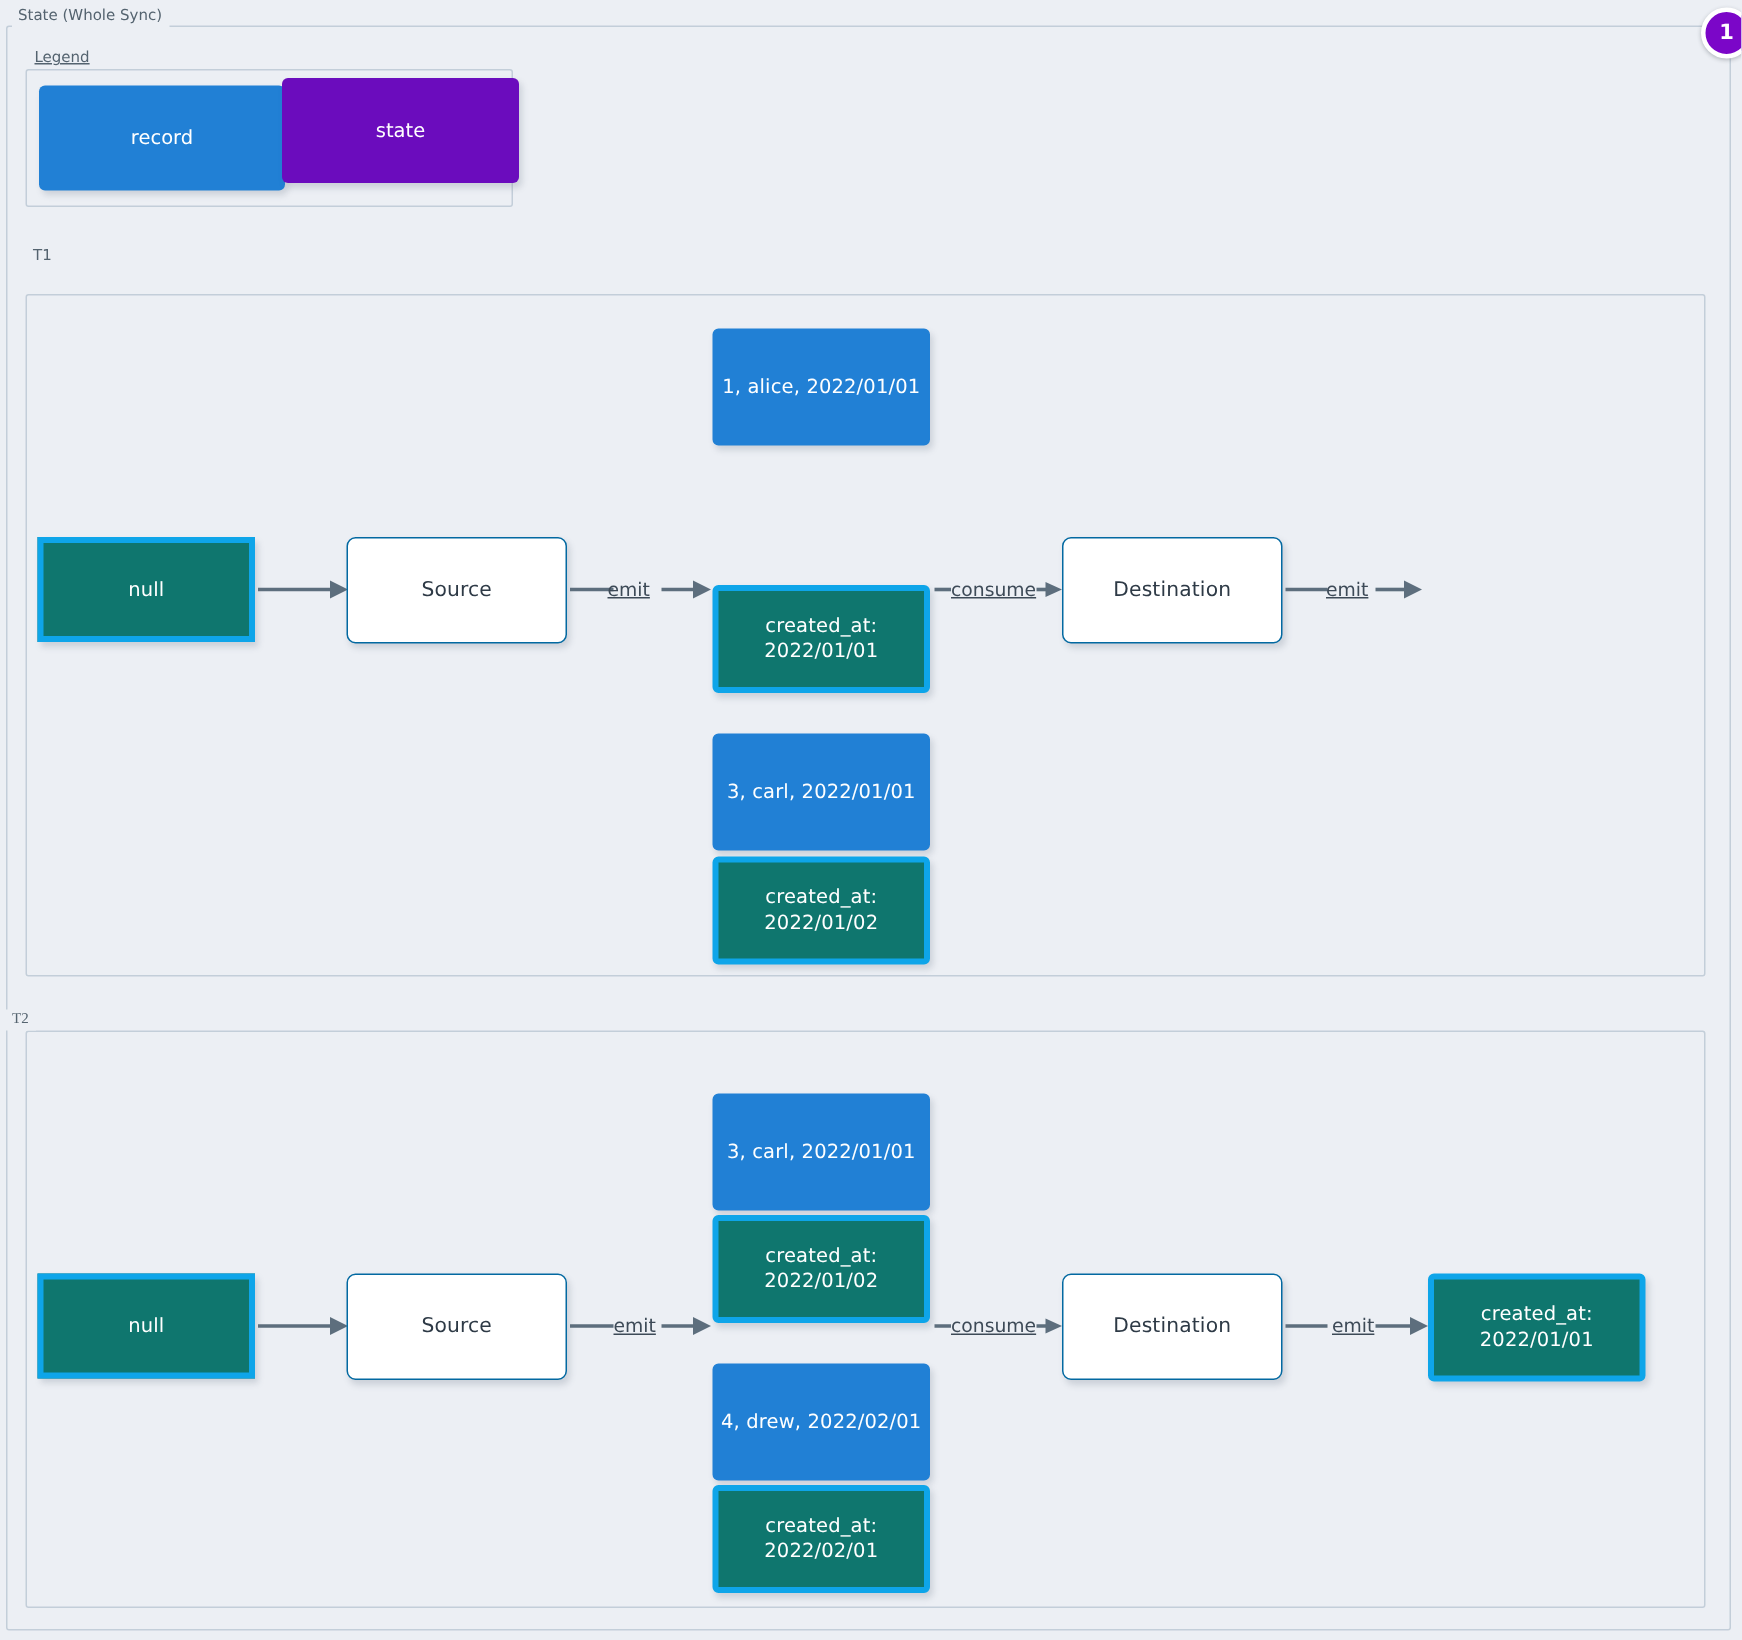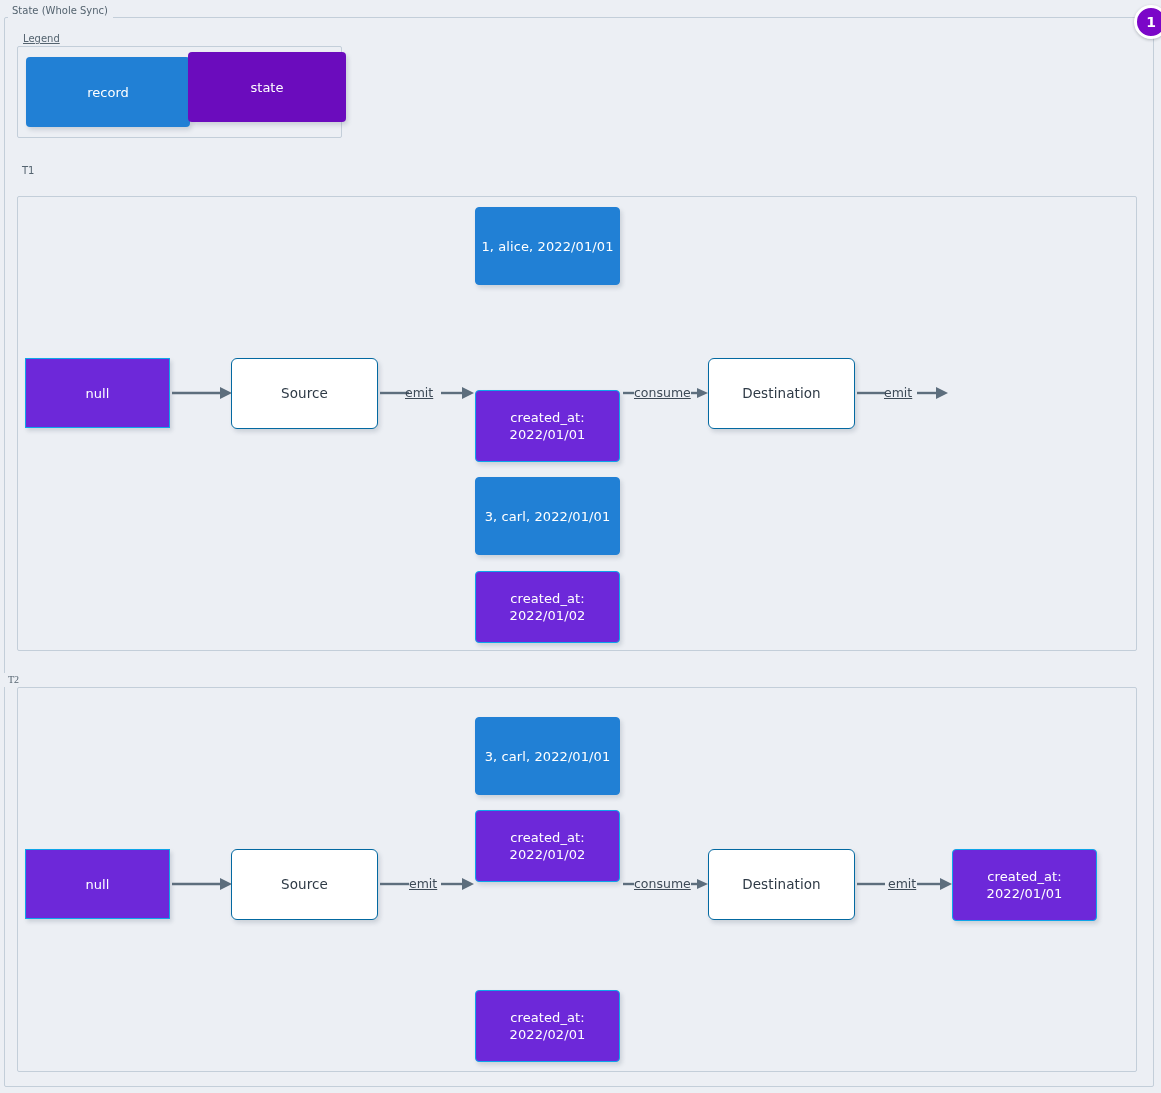--- a/index.html
+++ b/index.html
@@ -93,26 +93,27 @@
     line-height: 17px;
     letter-spacing: 0.1px;
     white-space: pre-line;
     box-shadow: 2px 3px 4px rgba(90, 105, 125, 0.22);
   }
   .node.record {
     background: #2180d5;
     color: #ffffff;
     border-radius: 4px;
     border: 1px solid #2180d5;
+    margin-top: 12px;
   }
   .node.state {
-    background: #6d28d9;
+    background: #0f766e;
     color: #ffffff;
     border-radius: 4px;
-    border: 1px solid #0ea5e9;
+    border: 4px solid #0ea5e9;
   }
   .node.state.square {
     border-radius: 0;
   }
   .node.plain {
     background: #ffffff;
     color: #2e3a46;
     border-radius: 6px;
     border: 1px solid #0369a1;
     font-size: 13.5px;
@@ -260,20 +261,23 @@
   </svg>
   <div class="edge-label" style="left:409px; top:877px;">emit</div>
 
   <div class="node record" style="left:475px; top:717px; width:145px; height:78px;">
     <span>3, carl, 2022/01/01</span>
   </div>
   <div class="node state" style="left:475px; top:810px; width:145px; height:72px;">
     <span>created_at:
 2022/01/02</span>
   </div>
+  <div class="node record" style="left:475px; top:897px; width:145px; height:78px;">
+    <span>4, drew, 2022/02/01</span>
+  </div>
   <div class="node state" style="left:475px; top:990px; width:145px; height:72px;">
     <span>created_at:
 2022/02/01</span>
   </div>
 
   <svg class="edge" style="left:622px; top:871px; width:86px; height:26px;" viewBox="0 0 86 26">
     <line x1="1" y1="13" x2="12" y2="13" stroke="#5d6e7d" stroke-width="2.4"></line>
     <line x1="69" y1="13" x2="76" y2="13" stroke="#5d6e7d" stroke-width="2.4"></line>
     <polygon points="75,8 86,13 75,18" fill="#5d6e7d"></polygon>
   </svg>

